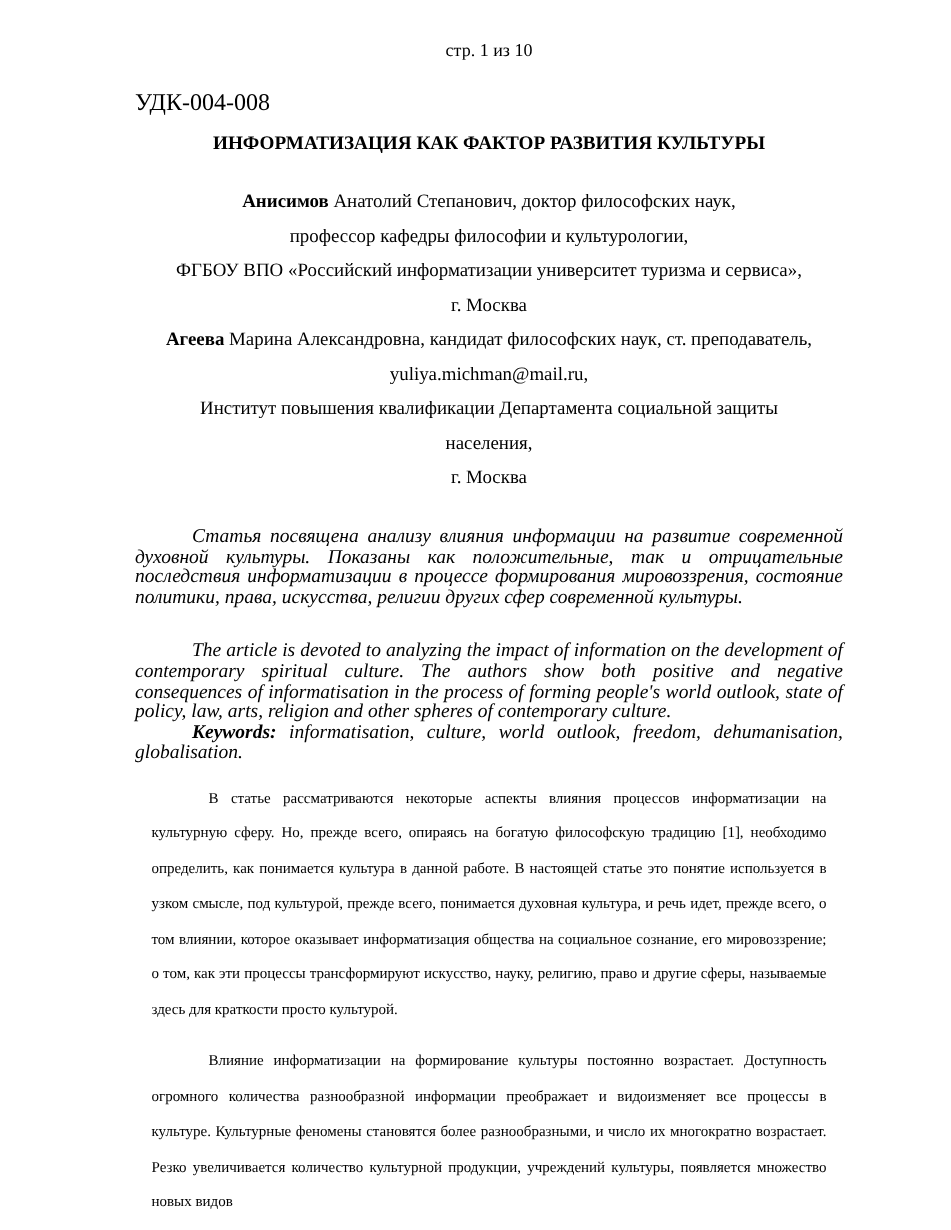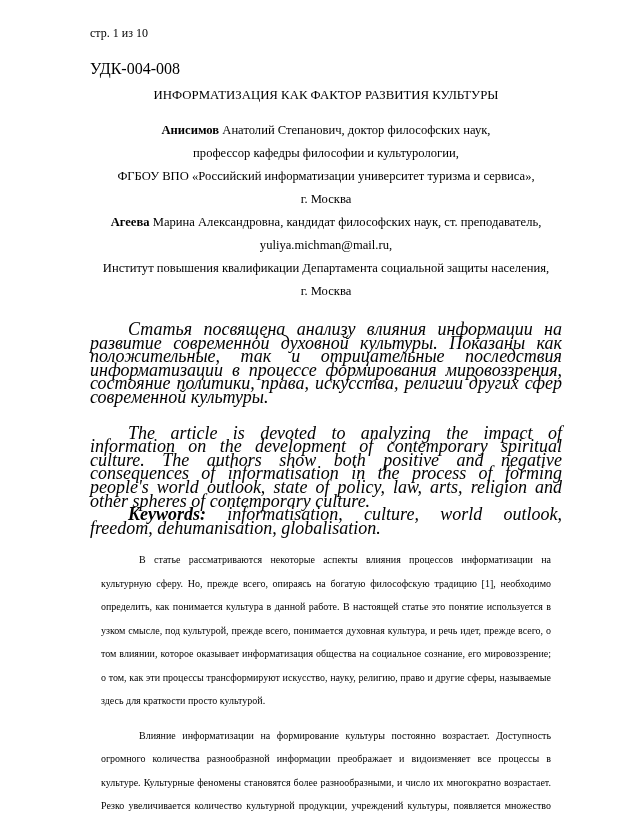--- a/index.html
+++ b/index.html
@@ -15,55 +15,55 @@
     color: #000000;
   }
   .page {
     box-sizing: border-box;
     width: 634px;
     height: 820px;
     padding: 26px 72px 20px 90px;
     background: #ffffff;
   }
   .pagenum {
-    text-align: left;
+    text-align: center;
     font-size: 12px;
     line-height: 14px;
     font-family: Liberation Serif, serif;
   }
   .udk {
     margin-top: 22px;
     font-size: 16px;
     line-height: 14px;
   }
   .title {
-    margin: 8px 0 12px 0;
+    margin: 8px 0 0 0;
     font-size: 12.8px;
-    font-weight: normal;
+    font-weight: bold;
     text-align: center;
     line-height: 23px;
   }
   .authors {
-    margin: 0;
+    margin: 16px;
   }
   .author-line {
     margin: 0;
     text-align: center;
     font-size: 12.6px;
     line-height: 23px;
   }
   .author-line b {
     font-weight: bold;
   }
   .abstract-block {
     margin-top: 20px;
   }
   .abstract, .keywords {
     margin: 0;
-    font-size: 18px;
+    font-size: 13px;
     font-style: italic;
     text-align: justify;
     line-height: 13.6px;
     text-indent: 38px;
   }
   .abstract-en-block {
     margin-top: 22px;
   }
   .keywords b {
     font-weight: bold;

